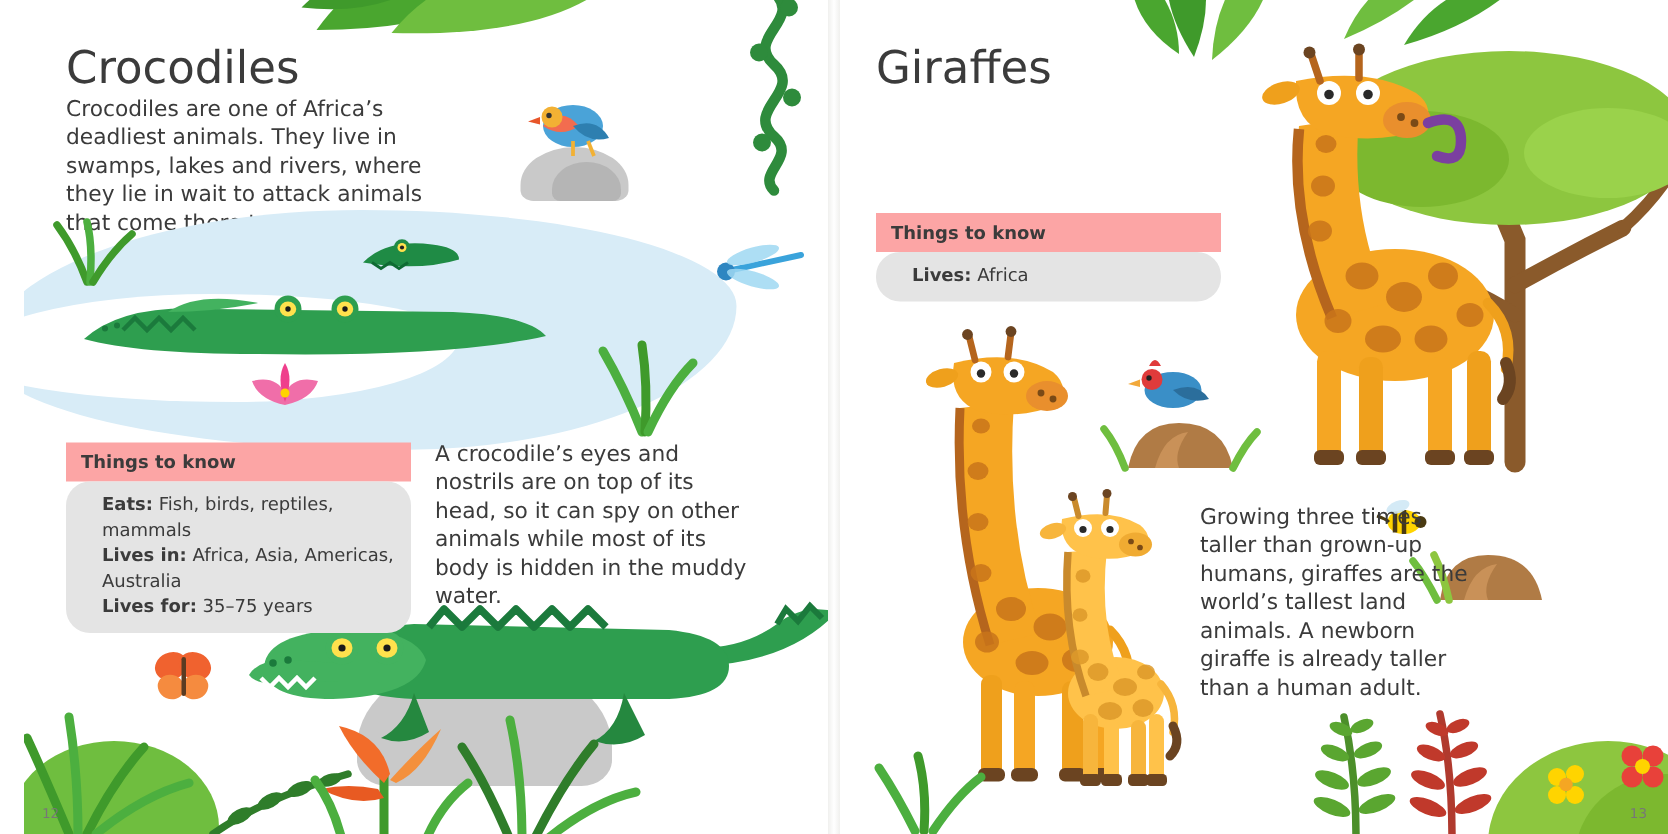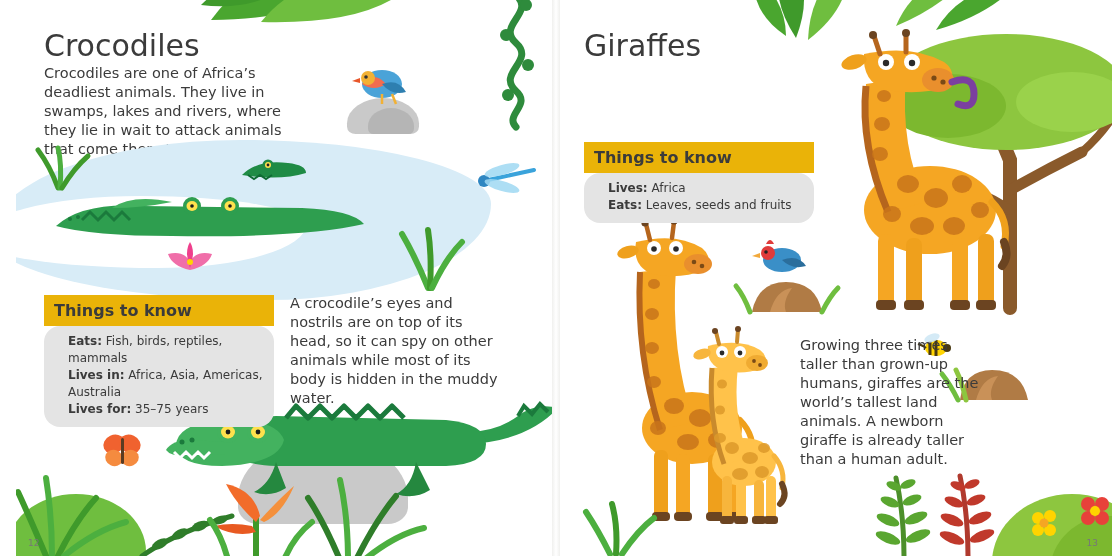--- a/index.html
+++ b/index.html
@@ -24,21 +24,21 @@
     font-size:30px; color:#3b3b3b; letter-spacing:0px;
   }
   .body-text {
     position:absolute; margin:0;
     font-size:14.5px; line-height:19px; color:#3b3b3b;
   }
 
   
   .ttk { position:absolute; width:230px; z-index:40; }
   .ttk .ttk-head {
-    background:#eab308; color:#3b3b3b; font-size:16px; font-weight:bold;
+    background:#fca5a5; color:#3b3b3b; font-size:12px; font-weight:bold;
     padding:6px 10px;
   }
   .ttk .ttk-body {
     background:#e4e4e4; color:#3b3b3b; font-size:12px; line-height:17px;
     padding:7px 10px 9px 24px;
     border-radius:16px;
   }
   .ttk .ttk-body b { font-weight:bold; }
 
   .pagenum { position:absolute; bottom:8px; font-size:9px; color:#777; }
@@ -309,21 +309,20 @@
         <ellipse cx="78" cy="120" rx="8" ry="7"></ellipse>
         <ellipse cx="80" cy="90" rx="8" ry="7"></ellipse>
         <ellipse cx="82" cy="62" rx="7" ry="6"></ellipse>
       </g>
     </svg>
 
     <div class="ttk" style="left:28px; top:142px;">
       <div class="ttk-head">Things to know</div>
       <div class="ttk-body">
         <div><b>Lives:</b> <span>Africa</span></div>
-        <div><b>Eats:</b> <span>Leaves, seeds and fruits</span></div>
       </div>
     </div>
 
     <svg class="abs" style="left:196px; top:238px;" width="60" height="38">
       <ellipse cx="30" cy="22" rx="19" ry="12" fill="#3a8fc7"></ellipse>
       <circle cx="16" cy="15" r="7" fill="#e03b3b"></circle>
       <circle cx="14" cy="14" r="1.8" fill="#222"></circle>
       <path d="M8 15 L0 18 L8 20 Z" fill="#f2a93b"></path>
       <path d="M14 6 Q18 -2 22 6 Z" fill="#e03b3b"></path>
       <path d="M30 22 Q46 16 54 28 Q40 32 30 22 Z" fill="#2b6e9c"></path>

